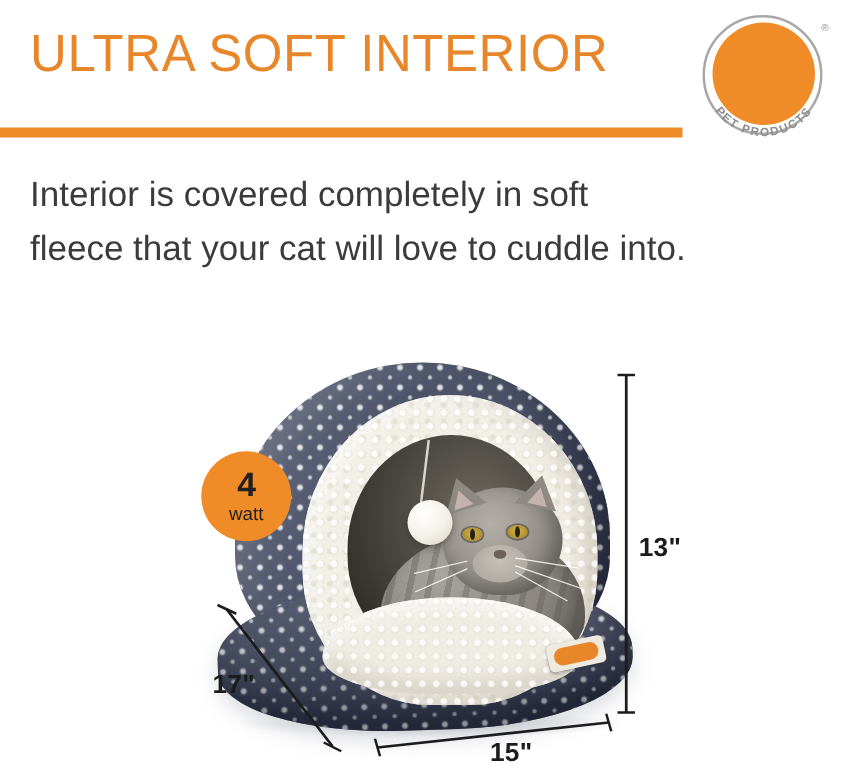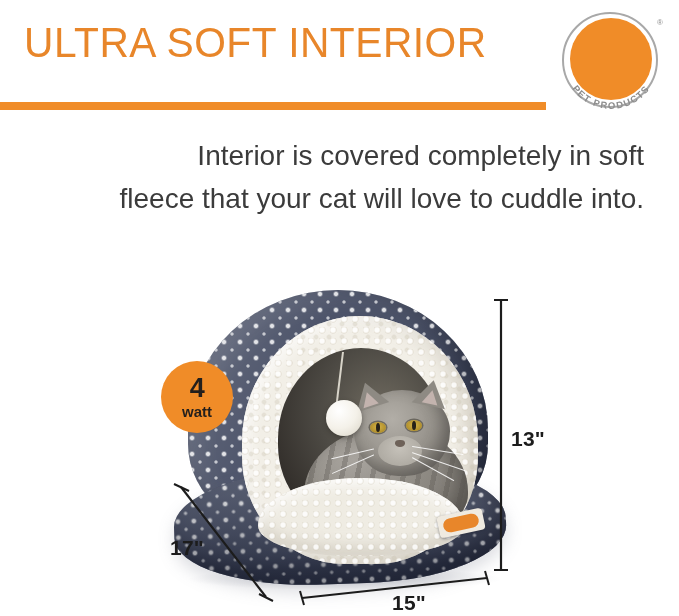--- a/index.html
+++ b/index.html
@@ -47,21 +47,21 @@
   .logo-sub text{
     font-family:"Liberation Sans", sans-serif;
     font-size:9.5px;font-weight:bold;letter-spacing:1.4px;fill:#8d8d8d;
   }
 
   
   .body-copy{
     position:absolute;left:24px;top:134px;width:620px;
     font-size:28px;line-height:1.55;font-weight:300;color:#3b3b3b;
   }
-  .body-copy .ln{display:block;white-space:nowrap;text-align:right;}
+  .body-copy .ln{display:block;white-space:nowrap;}
 
   
   .photo{position:absolute;left:150px;top:282px;width:400px;height:334px;}
 
   .bed{position:absolute;left:0;top:0;width:400px;height:334px;}
 
   
   .hood{
     position:absolute;left:38px;top:8px;width:300px;height:250px;
     background:#4c5369;
@@ -249,21 +249,21 @@
   }
 
   
   .watt-badge{
     position:absolute;left:161px;top:361px;width:72px;height:72px;
     background:#F08C28;border-radius:50%;
     display:flex;flex-direction:column;align-items:center;justify-content:center;
     line-height:1;
   }
   .watt-num{font-size:27px;font-weight:bold;color:#231f1c;letter-spacing:-.5px;}
-  .watt-unit{font-size:15px;font-weight:bold;color:#231f1c;margin-top:2px;text-align:right;}
+  .watt-unit{font-size:15px;font-weight:normal;color:#231f1c;margin-top:2px;text-align:right;}
 
   
   .dims{position:absolute;left:0;top:0;width:679px;height:616px;pointer-events:none;}
   .dims svg{width:679px;height:616px;display:block;}
   .dim-label{
     position:absolute;font-size:21px;font-weight:bold;color:#1c1c1c;
     letter-spacing:.2px;white-space:nowrap;
   }
   .dim-13{left:511px;top:427px;}
   .dim-17{left:170px;top:536px;}

